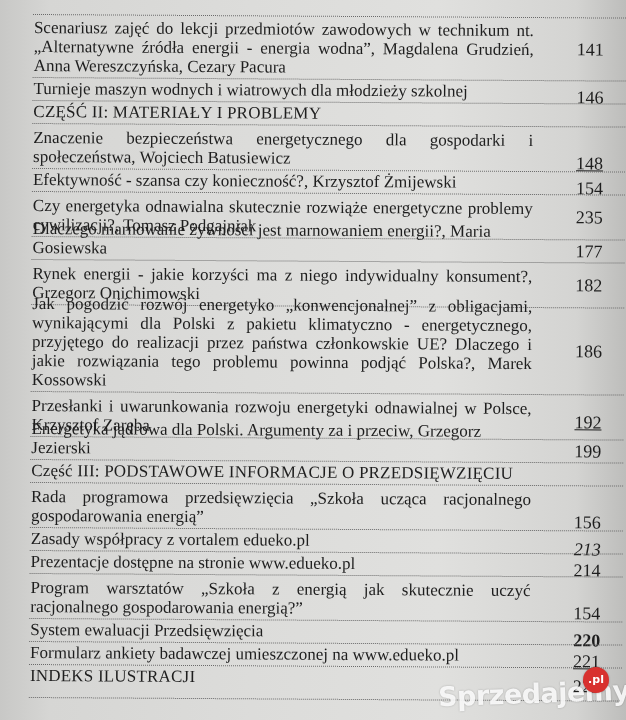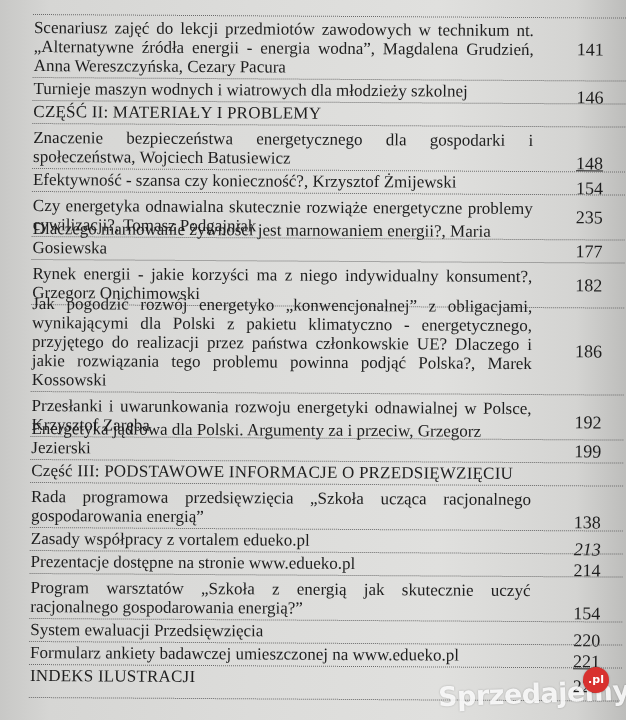--- a/index.html
+++ b/index.html
@@ -130,56 +130,56 @@
     <div class="toc-page">182</div>
   </div>
 
   <div class="toc-row" style="height:86px;">
     <div class="toc-title">Jak pogodzić rozwój energetyko „konwencjonalnej” z obligacjami, wynikającymi dla Polski z pakietu klimatyczno - energetycznego, przyjętego do realizacji przez państwa członkowskie UE? Dlaczego i jakie rozwiązania tego problemu powinna podjąć Polska?, Marek Kossowski</div>
     <div class="toc-page">186</div>
   </div>
 
   <div class="toc-row" style="height:44px;">
     <div class="toc-title">Przesłanki i uwarunkowania rozwoju energetyki odnawialnej w Polsce, Krzysztof Zaręba</div>
-    <div class="toc-page" style="margin-top:10px;">192</div>
+    <div class="toc-page" style="margin-top:10px;text-decoration:underline;">192</div>
   </div>
 
   <div class="toc-row" style="height:22px;">
     <div class="toc-title single">Energetyka jądrowa dla Polski. Argumenty za i przeciw, Grzegorz Jezierski</div>
     <div class="toc-page">199</div>
   </div>
 
   <div class="toc-row section-head" style="height:22px;">
     <div class="toc-title single">Część III: PODSTAWOWE INFORMACJE O PRZEDSIĘWZIĘCIU</div>
     <div class="toc-page"></div>
   </div>
 
   <div class="toc-row" style="height:44px;">
     <div class="toc-title">Rada programowa przedsięwzięcia „Szkoła ucząca racjonalnego gospodarowania energią”</div>
-    <div class="toc-page bottom" style="margin-bottom:-4px;">138</div>
+    <div class="toc-page bottom" style="margin-bottom:-4px;">156</div>
   </div>
 
   <div class="toc-row" style="height:22px;">
     <div class="toc-title single">Zasady współpracy z vortalem edueko.pl</div>
     <div class="toc-page bottom" style="margin-bottom:-8px;font-style:italic;">213</div>
   </div>
 
   <div class="toc-row" style="height:22px;">
     <div class="toc-title single">Prezentacje dostępne na stronie www.edueko.pl</div>
     <div class="toc-page bottom" style="margin-bottom:-6px;">214</div>
   </div>
 
   <div class="toc-row" style="height:44px;">
     <div class="toc-title">Program warsztatów „Szkoła z energią jak skutecznie uczyć racjonalnego gospodarowania energią?”</div>
     <div class="toc-page bottom" style="margin-bottom:-4px;">154</div>
   </div>
 
   <div class="toc-row" style="height:22px;">
     <div class="toc-title single">System ewaluacji Przedsięwzięcia</div>
-    <div class="toc-page bottom" style="margin-bottom:-8px;">220</div>
+    <div class="toc-page bottom" style="margin-bottom:-8px;font-weight:bold;">220</div>
   </div>
 
   <div class="toc-row" style="height:22px;">
     <div class="toc-title single">Formularz ankiety badawczej umieszczonej na www.edueko.pl</div>
     <div class="toc-page bottom" style="margin-bottom:-6px;text-decoration:underline;">221</div>
   </div>
 
   <div class="toc-row section-head" style="height:22px;">
     <div class="toc-title single">INDEKS ILUSTRACJI</div>
     <div class="toc-page bottom" style="margin-bottom:-8px;">222</div>

